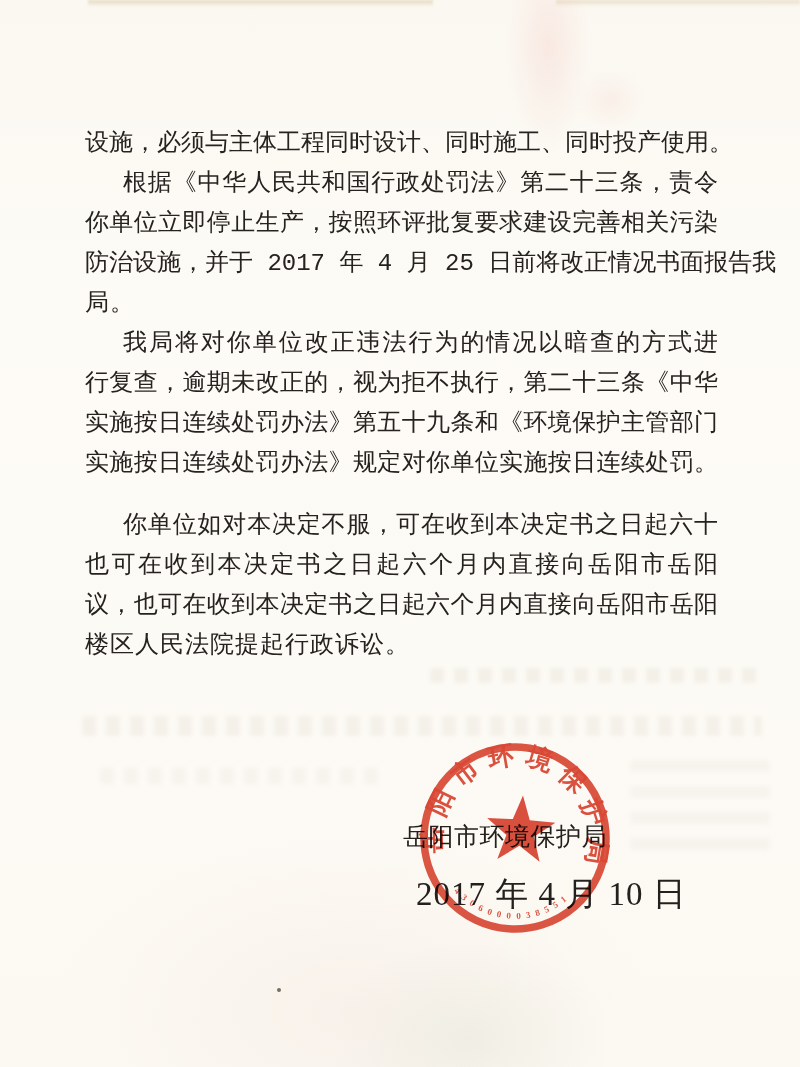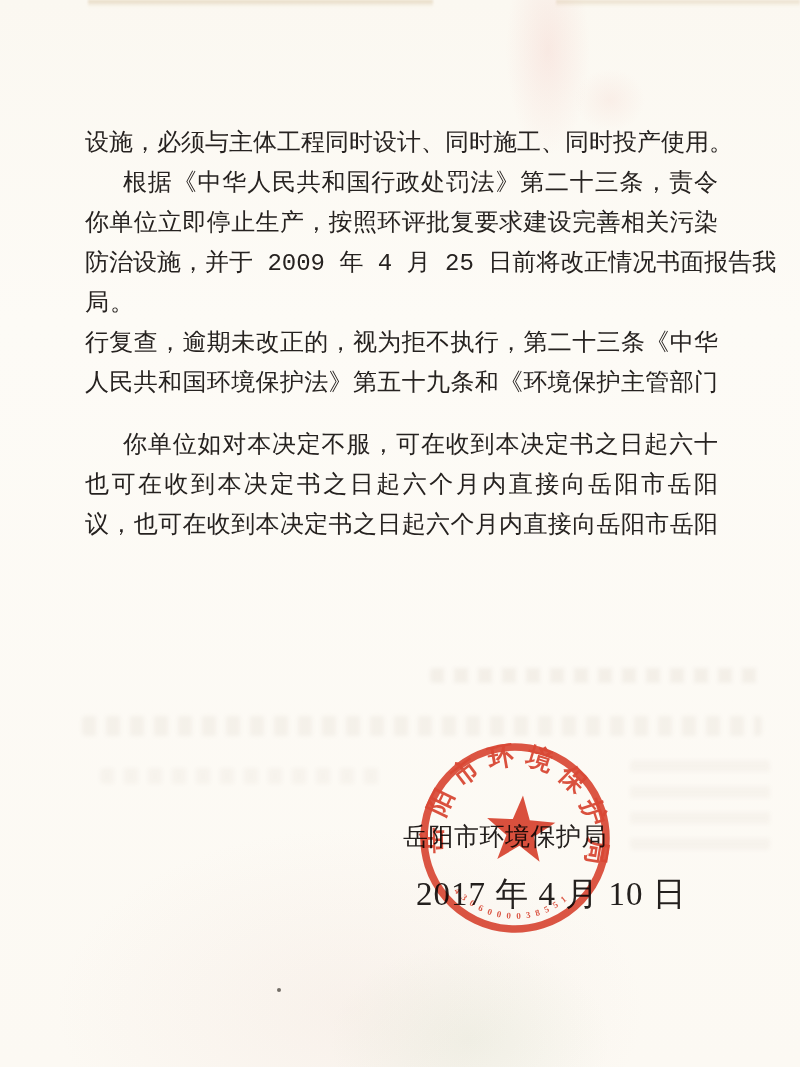--- a/index.html
+++ b/index.html
@@ -126,27 +126,30 @@
   <div class="ghost g1"></div>
   <div class="ghost g2"></div>
   <div class="ghost g3"></div>
   <div class="ghost g4"></div>
   <div class="speck"></div>
 
   <div class="body-text">
     <div class="line">设施，必须与主体工程同时设计、同时施工、同时投产使用。</div>
     <div class="line indent">根据《中华人民共和国行政处罚法》第二十三条，责令</div>
     <div class="line">你单位立即停止生产，按照环评批复要求建设完善相关污染</div>
-    <div class="line">防治设施，并于 2009 年 4 月 25 日前将改正情况书面报告我</div>
+    <div class="line">防治设施，并于 2017 年 4 月 25 日前将改正情况书面报告我</div>
     <div class="line open-end">局。</div>
+    <div class="line indent">我局将对你单位改正违法行为的情况以暗查的方式进</div>
     <div class="line">行复查，逾期未改正的，视为拒不执行，第二十三条《中华</div>
-    <div class="line">人民共和国环境保护法》第五十九条和《环境保护主管部门</div>
+    <div class="line">实施按日连续处罚办法》第五十九条和《环境保护主管部门</div>
+    <div class="line">实施按日连续处罚办法》规定对你单位实施按日连续处罚。</div>
     <div class="line indent gap-before">你单位如对本决定不服，可在收到本决定书之日起六十</div>
     <div class="line">也可在收到本决定书之日起六个月内直接向岳阳市岳阳</div>
     <div class="line">议，也可在收到本决定书之日起六个月内直接向岳阳市岳阳</div>
+    <div class="line open-end">楼区人民法院提起行政诉讼。</div>
   </div>
 
   <div class="sig-agency">岳阳市环境保护局</div>
   <div class="sig-date">2017 年 4 月 10 日</div>
 
   <svg class="seal" viewBox="0 0 222 222" aria-hidden="true">
     <g transform="rotate(4 111 111)">
       <circle cx="111" cy="111" r="91" fill="none" stroke="#d83a26" stroke-width="7.5" opacity="0.92"></circle>
       <path id="seal-arc-top" d="M 43.9 142.3 A 74 74 0 1 1 178.1 142.3" fill="none"></path>
       <path id="seal-arc-bottom" d="M 44.7 157.5 A 81 81 0 0 0 177.3 157.5" fill="none"></path>

